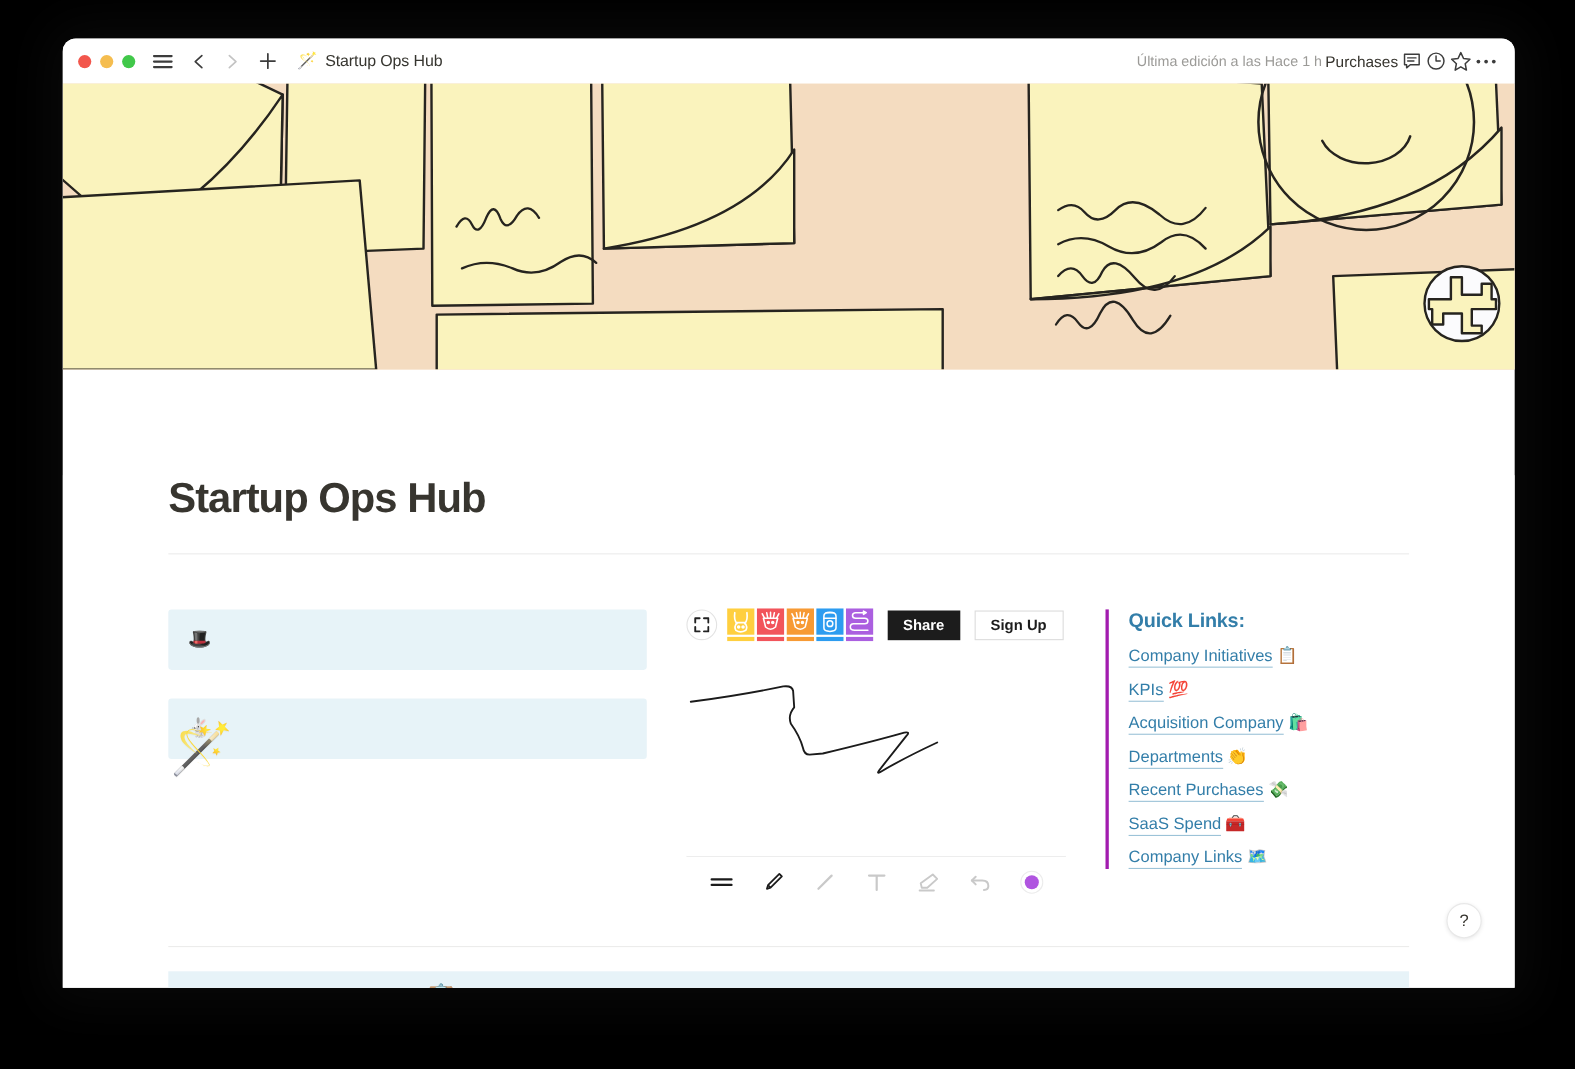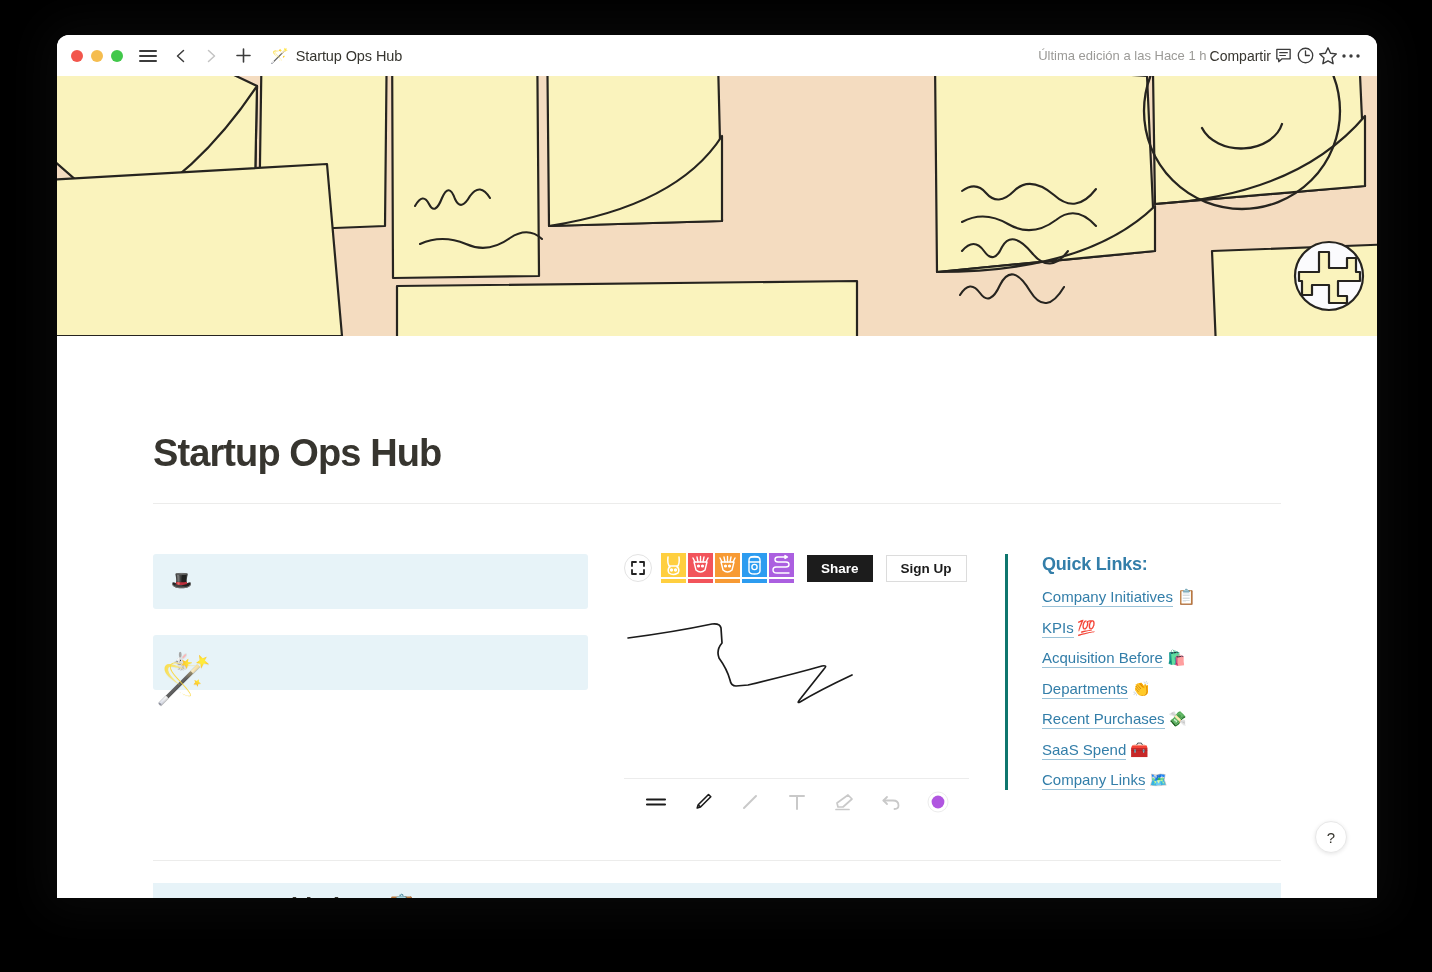--- a/index.html
+++ b/index.html
@@ -188,22 +188,22 @@
     padding: 0 8px;
   }
   .tool {
     flex: 1;
     display: flex; align-items: center; justify-content: center;
     height: 46px;
   }
 
   
   .quicklinks {
-    border-left: 3px solid #0f766e;
-    padding-left: 34px;
+    border-left: 3px solid #a21caf;
+    padding-left: 18px;
   }
   .ql-title {
     font-size: 18px; font-weight: bold; color: #337ea9;
     letter-spacing: -0.2px;
     margin-bottom: 12px;
   }
   .ql-item {
     font-size: 15px;
     color: #337ea9;
     margin: 11px 0;
@@ -284,21 +284,21 @@
         <svg width="17" height="17" viewBox="0 0 17 17">
             <path d="M8.5 2 V15 M2 8.5 H15" fill="none" stroke="#3c3c3c" stroke-width="1.6" stroke-linecap="round"></path>
           </svg>
       </div>
 
       <span class="doc-emoji">🪄</span>
       <span class="doc-title">Startup Ops Hub</span>
 
       <div class="tb-right">
         <span class="tb-meta">Última edición a las Hace 1 h</span>
-        <span class="tb-share">Compartir</span>
+        <span class="tb-share">Purchases</span>
 
         <span class="tb-icon">
           <svg width="19" height="19" viewBox="0 0 20 20">
               <path d="M3 3.5 H17 V13.5 H8.5 L5 16.5 V13.5 H3 Z" fill="none" stroke="#3c3c3c" stroke-width="1.4" stroke-linejoin="round"></path>
               <path d="M6 7 H14 M6 10 H12" stroke="#3c3c3c" stroke-width="1.3" stroke-linecap="round"></path>
             </svg>
         </span>
 
         <span class="tb-icon">
           <svg width="19" height="19" viewBox="0 0 20 20">
@@ -527,21 +527,21 @@
 
             <div class="ql-item">
               <span class="lbl">Company Initiatives</span>
               <span class="ql-emoji">📋</span>
             </div>
             <div class="ql-item">
               <span class="lbl">KPIs</span>
               <span class="ql-emoji">💯</span>
             </div>
             <div class="ql-item">
-              <span class="lbl">Acquisition Before</span>
+              <span class="lbl">Acquisition Company</span>
               <span class="ql-emoji">🛍️</span>
             </div>
             <div class="ql-item">
               <span class="lbl">Departments</span>
               <span class="ql-emoji">👏</span>
             </div>
             <div class="ql-item">
               <span class="lbl">Recent Purchases</span>
               <span class="ql-emoji">💸</span>
             </div>

